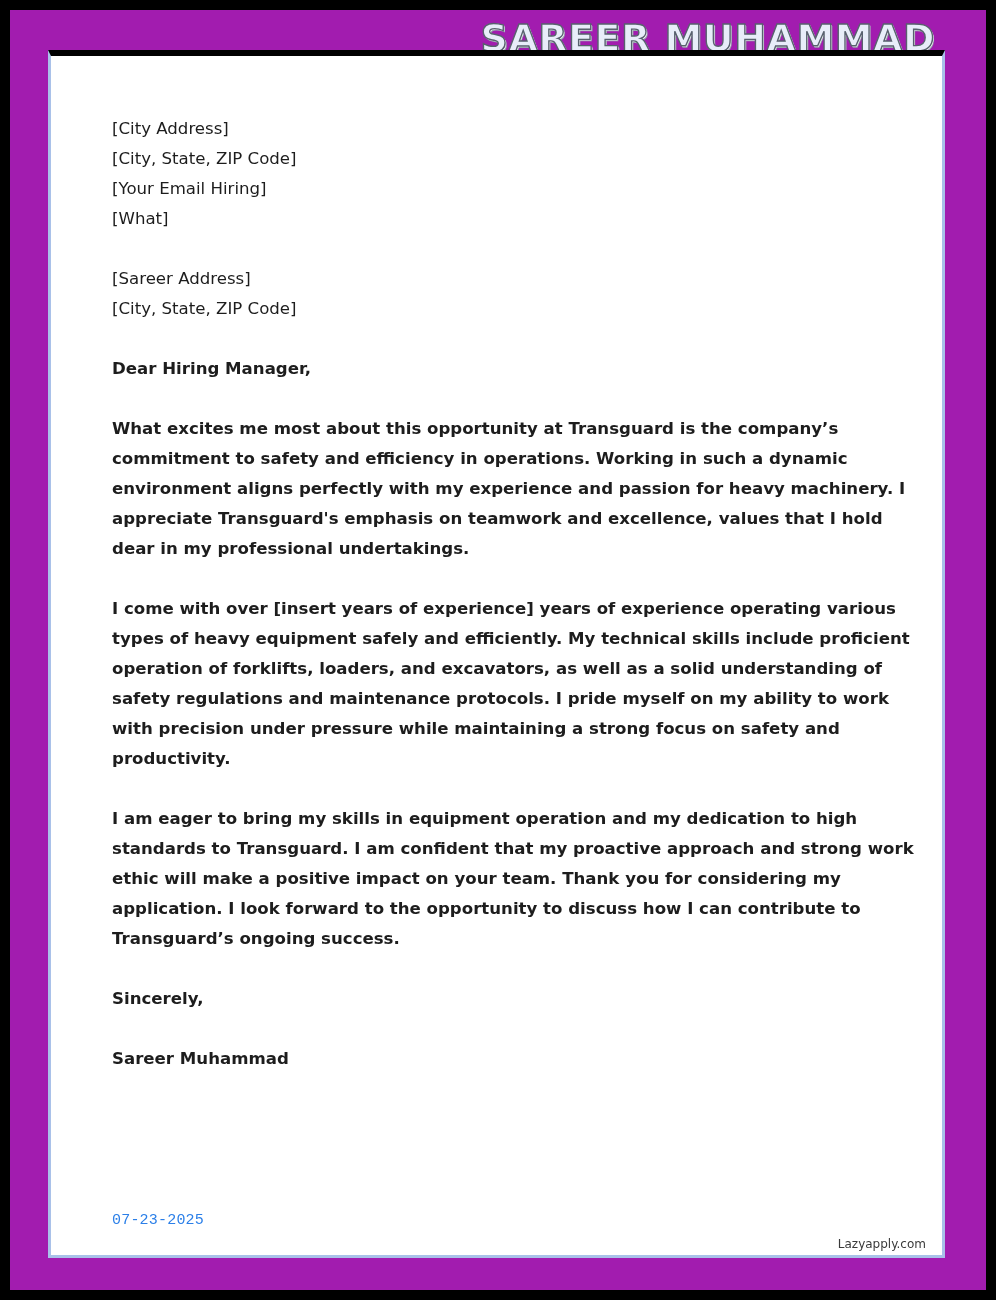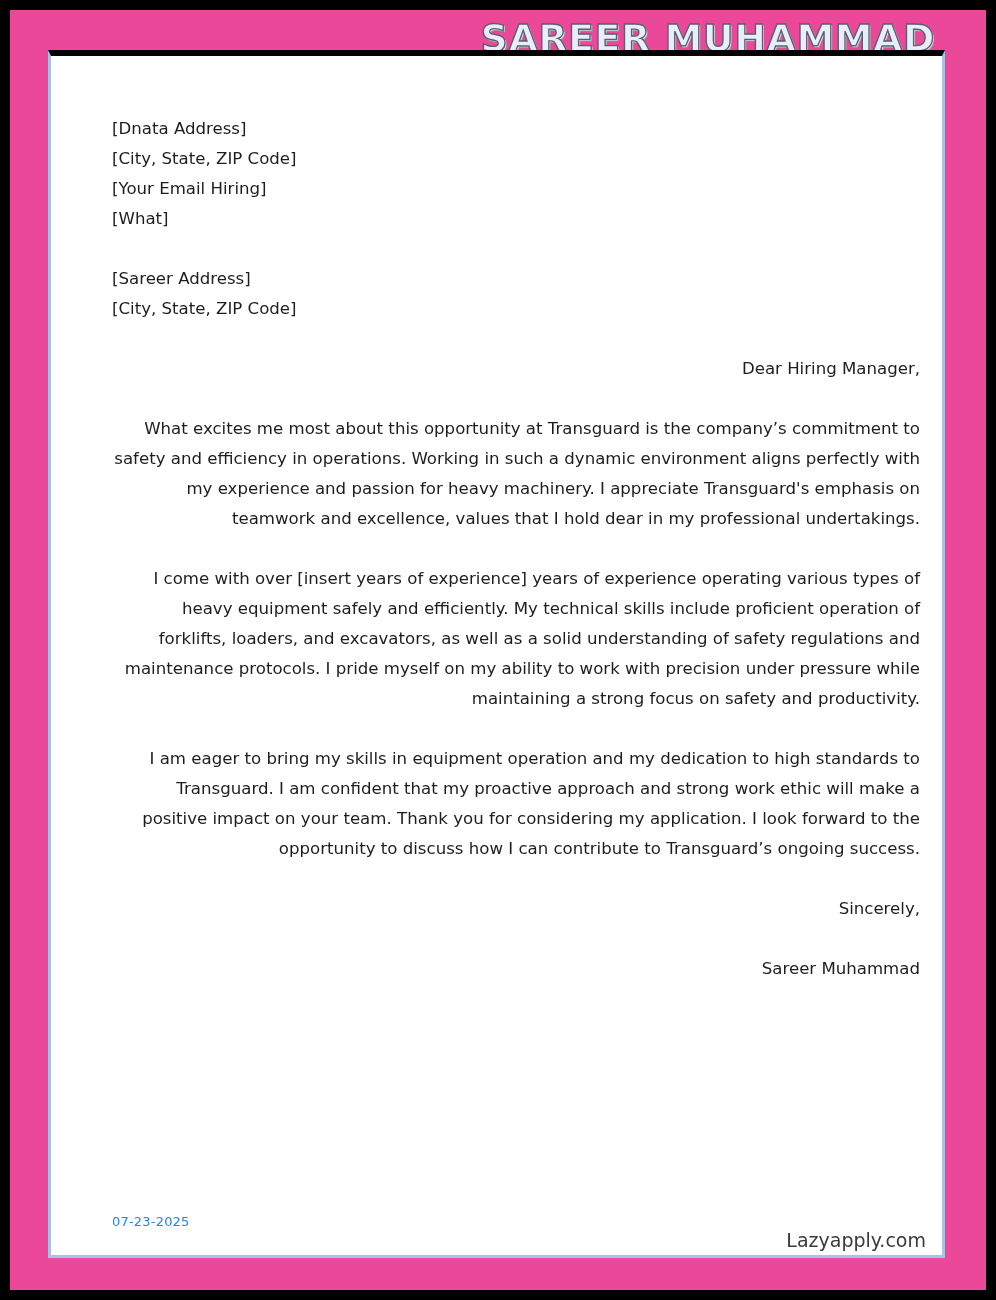--- a/index.html
+++ b/index.html
@@ -11,21 +11,21 @@
   body {
     font-family: "DejaVu Sans", sans-serif;
   }
 
   
   .page {
     position: relative;
     width: 996px;
     height: 1300px;
     box-sizing: border-box;
-    background: #ec4899;           
+    background: #a21caf;           
     border: 10px solid #000000;    
     overflow: hidden;
   }
 
   
   .letter-panel {
     position: absolute;
     left: 38px;
     top: 40px;
     width: 897px;
@@ -71,54 +71,56 @@
 
   .block {
     margin: 0 0 30px 0;
   }
   .line {
     display: block;
     white-space: pre-wrap;
   }
   p.para {
     margin: 0 0 30px 0;
-    text-align: right;
+    text-align: left;
+    font-weight: bold;
   }
 
   
   .doc-date {
     position: absolute;
     left: 61px;
     bottom: 26px;
-    font-size: 13px;
+    font-size: 15px;
     color: #2b7fe8;
     letter-spacing: 0.2px;
+    font-family: Liberation Mono, monospace;
   }
 
   .watermark {
     position: absolute;
     right: 16px;
     bottom: 4px;
-    font-size: 19px;
+    font-size: 12px;
     color: #3a3a3a;
   }
 </style>
 </head>
 <body>
 
 <div class="page">
 
   <div class="header-name">SAREER MUHAMMAD</div>
 
   <div class="letter-panel">
 
     <div class="letter-body">
 
       <div class="block">
-        <span class="line">[Dnata Address]</span>
+        <span class="line">[City Address]</span>
         <span class="line">[City, State, ZIP Code]</span>
         <span class="line">[Your Email Hiring]</span>
         <span class="line">[What]</span>
       </div>
 
       <div class="block">
         <span class="line">[Sareer Address]</span>
         <span class="line">[City, State, ZIP Code]</span>
       </div>
 

